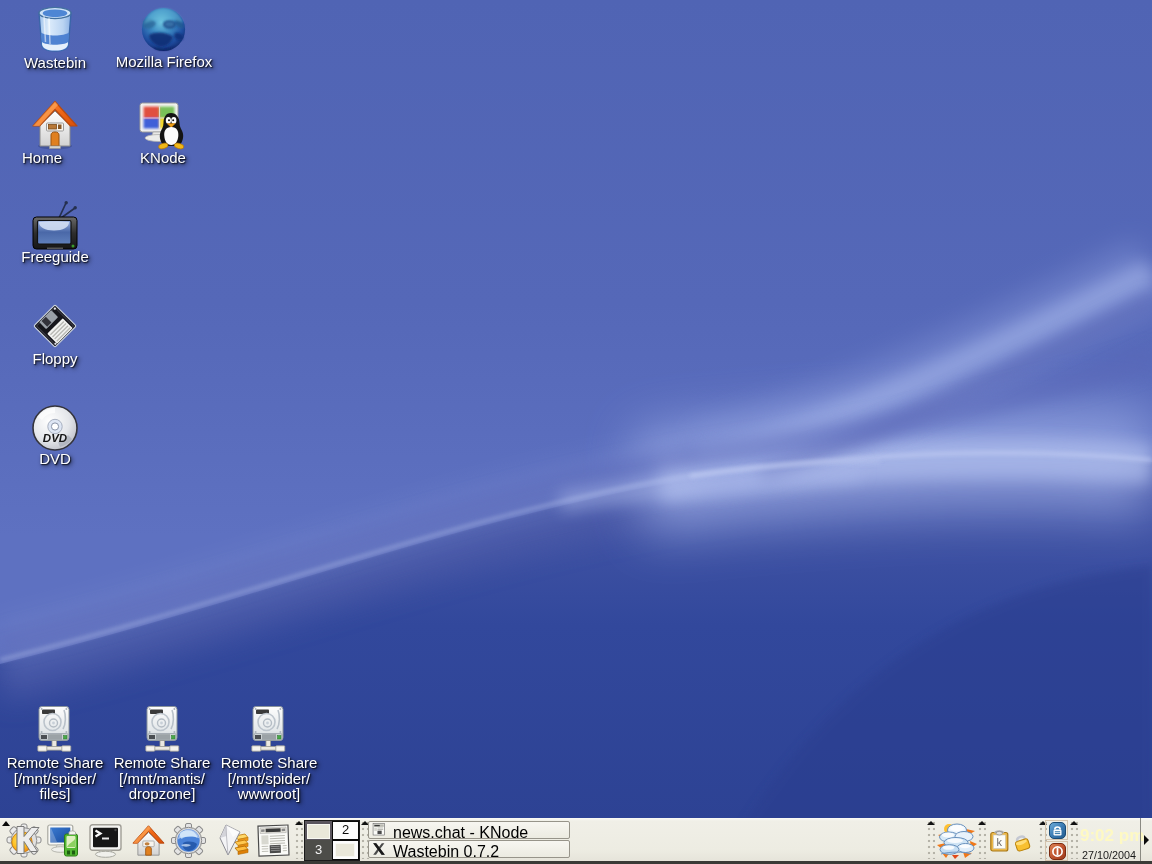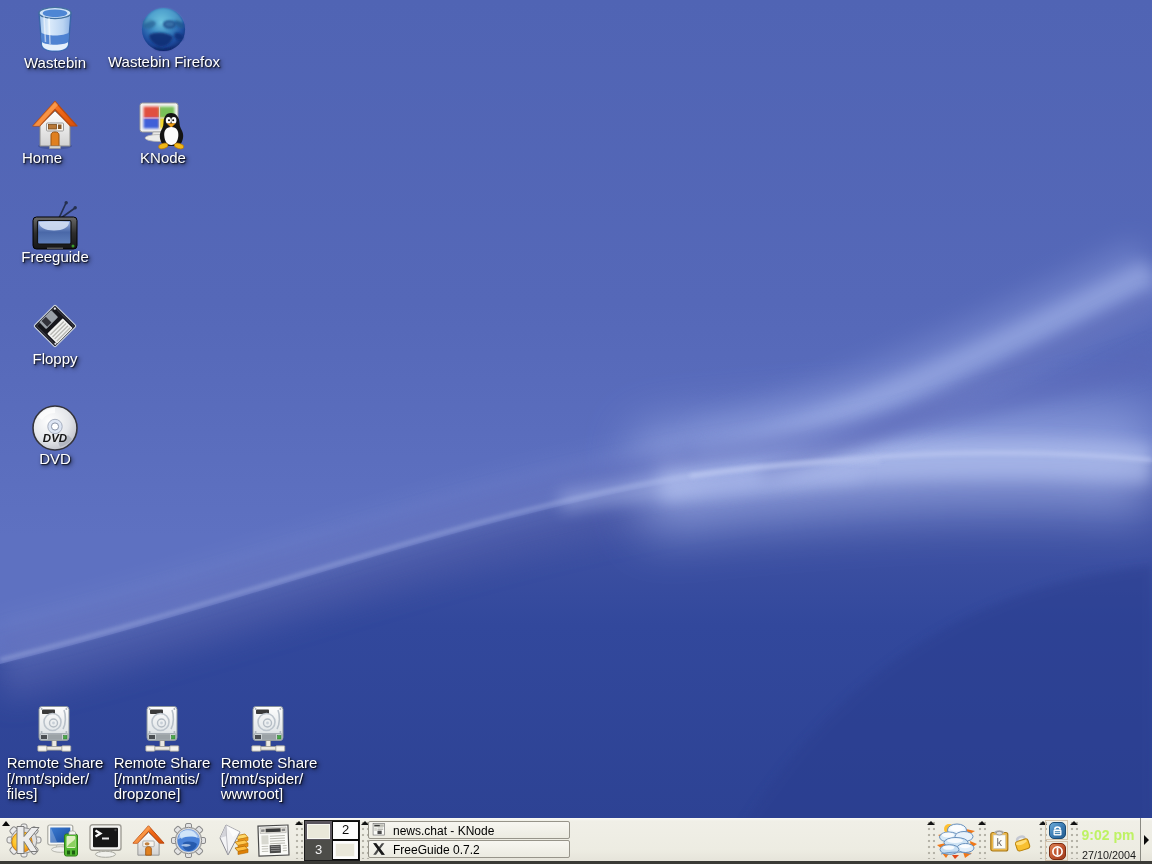--- a/index.html
+++ b/index.html
@@ -1,23 +1,23 @@
 <!DOCTYPE html>
 <html><head>
 <meta charset="utf-8">
 <style>
 html,body{margin:0;padding:0;width:1152px;height:864px;overflow:hidden;background:#5468b7;font-family:"Liberation Sans",sans-serif;}
 #scene{position:absolute;left:0;top:0;width:1152px;height:864px;}
 .abs{position:absolute;}
-.lbl{position:absolute;transform:translateX(-50%);color:#fff;font-size:15px;line-height:15.5px;white-space:nowrap;text-shadow:1px 1px 1.5px rgba(0,0,0,0.95),2px 2px 4px rgba(0,0,0,0.75);}
+.lbl{position:absolute;transform:translateX(-50%);color:#fff;font-size:15px;line-height:15.5px;text-align:center;white-space:nowrap;text-shadow:1px 1px 1.5px rgba(0,0,0,0.95),2px 2px 4px rgba(0,0,0,0.75);}
 #panel{position:absolute;left:0;top:818px;width:1152px;height:46px;background:linear-gradient(to bottom,#fbfbf6 0px,#f0efe7 3px,#edece2 32px,#e6e4da 43px);}
 #panelbottom{position:absolute;left:0;top:861px;width:1152px;height:3px;background:#3a3a36;}
 .handle{position:absolute;top:821px;width:8px;height:38px;background-image:radial-gradient(circle at 2px 2px,#b5b3a8 1.2px,rgba(0,0,0,0) 1.6px);background-size:5px 6px;}
 .handle:before{content:"";position:absolute;left:0px;top:0px;width:0;height:0;border-left:4px solid transparent;border-right:4px solid transparent;border-bottom:4.5px solid #111;}
-.tbtn{position:absolute;left:368px;width:200px;height:16px;background:linear-gradient(#f7f6f1,#ecebe1);border:1px solid #97948a;border-radius:2px;font-size:12px;color:#000;}
+.tbtn{position:absolute;left:368px;width:200px;height:16px;background:linear-gradient(#f7f6f1,#ecebe1);border:1px solid #97948a;border-radius:2px;font-size:16px;color:#000;}
 .tbtn span{position:absolute;left:24px;top:2px;}
 </style>
 </head>
 <body>
 <div id="scene">
 <svg class="abs" style="left:0;top:0" width="1152" height="864" viewBox="0 0 1152 864">
 <defs>
 <linearGradient id="wbase" x1="0" y1="0" x2="0" y2="864" gradientUnits="userSpaceOnUse">
 <stop offset="0" stop-color="#5064b4"></stop>
           <stop offset="0.35" stop-color="#5568b8"></stop>
@@ -130,21 +130,21 @@
 <path d="M2,14 C7,10 13,12 15,17 C12,22 6,23 2,20 Z" fill="#2a6898" opacity="0.8"></path>
 <path d="M36,11 C40,13 43,17 43,21 C39,22 35,19 34,15 Z" fill="#235a90" opacity="0.8"></path>
 <path d="M8,28 C15,24 26,25 32,30 C30,37 24,41 17,39 C11,36 8,32 8,28 Z" fill="#122c74" opacity="0.9"></path>
 <path d="M34,26 C39,25 43,28 42,32 C39,35 34,33 33,29 Z" fill="#13307a" opacity="0.9"></path>
 <path d="M12,40 C18,43 28,43 34,39 C30,44 16,45 12,40 Z" fill="#0c1a50" opacity="0.9"></path>
 </g>
 <ellipse cx="28.5" cy="17.5" rx="6.5" ry="4.2" fill="#1c4684" opacity="0.85" filter="url(#ib1)"></ellipse>
 <ellipse cx="28.5" cy="17" rx="4.5" ry="2.6" fill="#3a74aa" opacity="0.9" filter="url(#ib1)"></ellipse>
 <path d="M22.5,1.2 C32,1.2 40,7.5 42.5,16 C34,11.5 12,11.5 3,17 C5.5,8 13,1.2 22.5,1.2 Z" fill="#6ac2dc" opacity="0.45" filter="url(#ib1)"></path>
 </svg>
-<div class="lbl" style="left:164px;top:54px">Wastebin Firefox</div>
+<div class="lbl" style="left:164px;top:54px">Mozilla Firefox</div>
 
 <svg class="abs" style="left:32px;top:99px" width="46" height="52" viewBox="0 0 46 52">
 <ellipse cx="23" cy="47" rx="17" ry="3.5" fill="#2a3a70" opacity="0.35"></ellipse>
 <path d="M8,26 L23,12 L38,26 L38,47 L8,47 Z" fill="url(#wallg)" stroke="#8a8a8a" stroke-width="1"></path>
 <path d="M23,2.5 L45,27 L38.5,27 L23,10.5 L7.5,27 L1,27 Z" fill="url(#roofg)" stroke="#b84a10" stroke-width="1.2" stroke-linejoin="round"></path>
 <path d="M23,2.5 L26,6 L10,24 L7.5,27 L1,27 Z" fill="#ffb060" opacity="0.55"></path>
 <rect x="14.5" y="24" width="17" height="8" rx="1" fill="#f8f4ee" stroke="#999"></rect>
 <rect x="16.5" y="25.5" width="8" height="4.5" fill="#b87838" stroke="#7a4a18" stroke-width="0.8"></rect>
 <rect x="26" y="25.5" width="3.5" height="4.5" fill="#8a5a28"></rect>
 <path d="M19,47 L19,36 C19,34 20.5,33 23,33 C25.5,33 27,34 27,36 L27,47 Z" fill="#e08020" stroke="#9c5410" stroke-width="1"></path>
@@ -390,21 +390,21 @@
           <path d="M13,13 L28,13 M13,17 L28,17"></path>
         </g>
 </svg>
 <span>news.chat - KNode</span>
 </div>
 <div class="tbtn" style="top:840px">
 <svg class="abs" style="left:3px;top:1px" width="14" height="14" viewBox="0 0 14 14">
 <path d="M1.2,1.2 L4.2,1.2 L7,5 L9.8,1.2 L12.4,1.2 L8.3,6.8 L12.8,12.8 L9.6,12.8 L6.8,8.8 L4,12.8 L1.2,12.8 L5.4,7 Z" fill="#4a4a4a"></path>
 <path d="M1.2,1.2 L4.2,1.2 L12.8,12.8 L9.6,12.8 Z" fill="#1a1a1a"></path>
 </svg>
-<span>FreeGuide 0.7.2</span>
+<span>Wastebin 0.7.2</span>
 </div>
 
 <div class="handle" style="left:927px"></div>
 
 <svg class="abs" style="left:937px;top:822px" width="40" height="37" viewBox="0 0 40 37">
 <g fill="#f07818">
 <path d="M1,13 L10,11 L7,17 Z"></path>
         <path d="M29,7 L38,9 L31,13 Z"></path>
 <path d="M0,23 L9,21 L5,27 Z"></path>
         <path d="M33,19 L40,22 L34,26 Z"></path>
@@ -476,19 +476,19 @@
           <stop offset="1" stop-color="#9c3a1c"></stop>
         </linearGradient>
       </defs>
 <rect x="0.5" y="0.5" width="16" height="16" rx="4.5" fill="url(#logg)" stroke="#7c2a10" stroke-width="1"></rect>
 <circle cx="8.5" cy="8.5" r="4.6" fill="none" stroke="#fff" stroke-width="1.7"></circle>
 <rect x="7.6" y="5" width="1.8" height="7" fill="#fff"></rect>
 </svg>
 
 <div class="handle" style="left:1070px"></div>
 
-<div class="abs" style="left:1080px;top:829px;width:56px;height:14px;line-height:13px;font-size:14px;font-weight:bold;color:#bef264;text-align:center;white-space:nowrap">9:02 pm</div>
+<div class="abs" style="left:1080px;top:829px;width:56px;height:14px;line-height:13px;font-size:17px;font-weight:bold;color:#fef9c3;text-align:center;white-space:nowrap">9:02 pm</div>
 <div class="abs" style="left:1081px;top:850px;width:56px;height:11px;line-height:10px;font-size:10.8px;color:#1a1a1a;text-align:center;white-space:nowrap">27/10/2004</div>
 
 <div class="abs" style="left:1140px;top:818px;width:1px;height:43px;background:#8a8a82"></div>
 <div class="abs" style="left:1144px;top:835px;width:0;height:0;border-top:5px solid transparent;border-bottom:5px solid transparent;border-left:5.5px solid #0a0a0a"></div>
 
 </div>
 
 </body></html>

